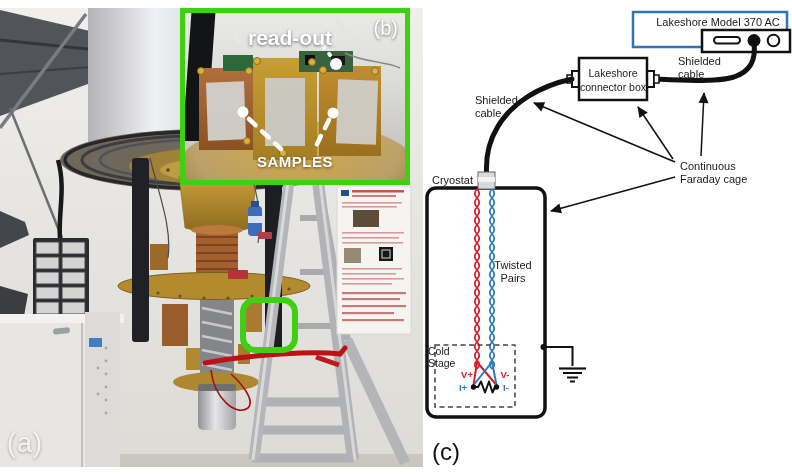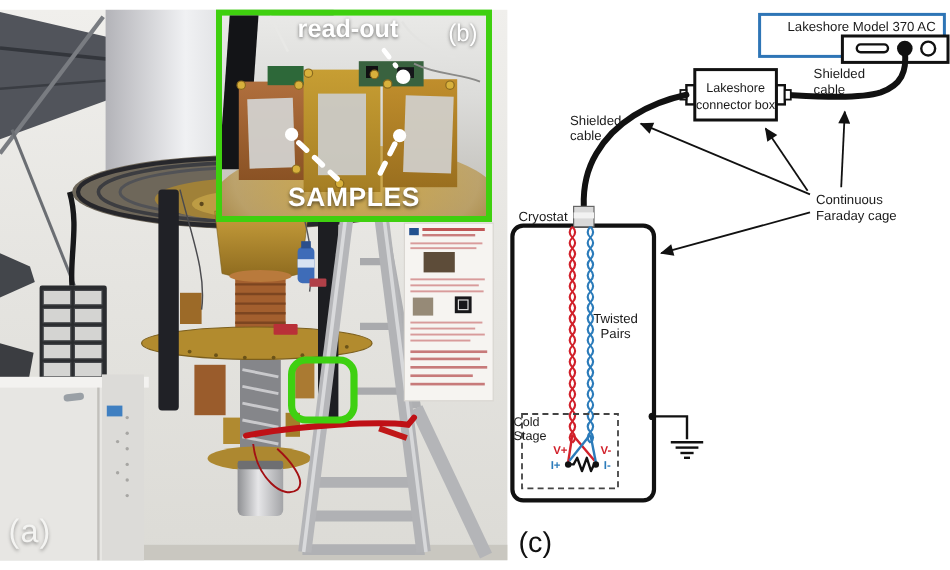--- a/index.html
+++ b/index.html
@@ -10,25 +10,25 @@
   #photoSvg{position:absolute;left:0;top:8px;}
   #label-a{position:absolute;left:7px;top:428px;color:#f4f4f2;font-size:27px;
            text-shadow:0 1px 3px rgba(0,0,0,.35);letter-spacing:1px;}
   
   #inset{position:absolute;left:180px;top:8px;width:230px;height:177px;box-sizing:border-box;
          border:5px solid #3FD00F;overflow:hidden;
          background:linear-gradient(180deg,#e9e9e7 0%,#dcdcda 40%,#cdccc8 70%,#c2bdb2 100%);}
   #inset .ph{position:absolute;}
   .inset-label{position:absolute;color:#ffffff;font-weight:bold;text-align:center;
                text-shadow:0 1px 3px rgba(0,0,0,.55);line-height:1;}
-  #lbl-readout{left:0;right:10px;top:1px;font-size:21px;}
+  #lbl-readout{left:0;right:10px;top:14px;font-size:21px;}
   #lbl-pcb{left:0;right:30px;top:28px;font-size:19px;}
   #lbl-b{right:7px;top:4px;left:auto;font-weight:400;font-size:20px;text-align:right;position:absolute;
          color:#fff;text-shadow:0 1px 3px rgba(0,0,0,.55);}
-  #lbl-samples{left:0;right:0;top:141px;font-size:22px;letter-spacing:.5px;}
+  #lbl-samples{left:0;right:0;top:141px;font-size:15px;letter-spacing:.5px;}
   
   #diagSvg{position:absolute;left:422px;top:0;}
   .dt{font-family:"Liberation Sans",sans-serif;font-size:11px;fill:#1a1a1a;}
   .dt-small{font-family:"Liberation Sans",sans-serif;font-size:10.5px;fill:#1a1a1a;}
   .dt-big{font-family:"Liberation Sans",sans-serif;font-size:24px;fill:#111;}
   .wlabel{font-family:"Liberation Sans",sans-serif;font-size:9.5px;font-weight:bold;}
 </style>
 </head>
 <body>
 

